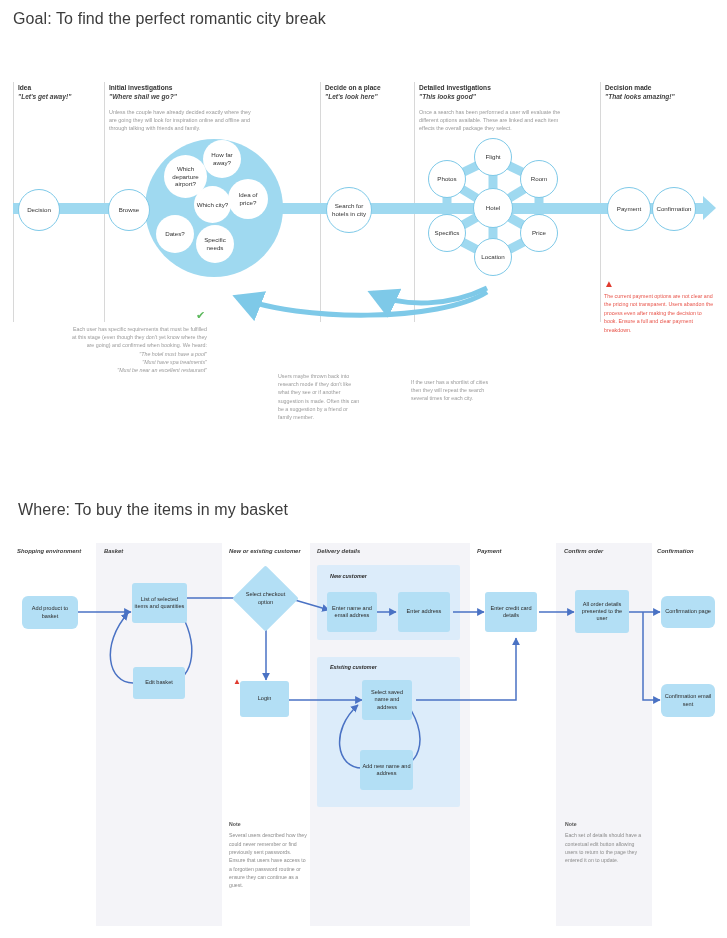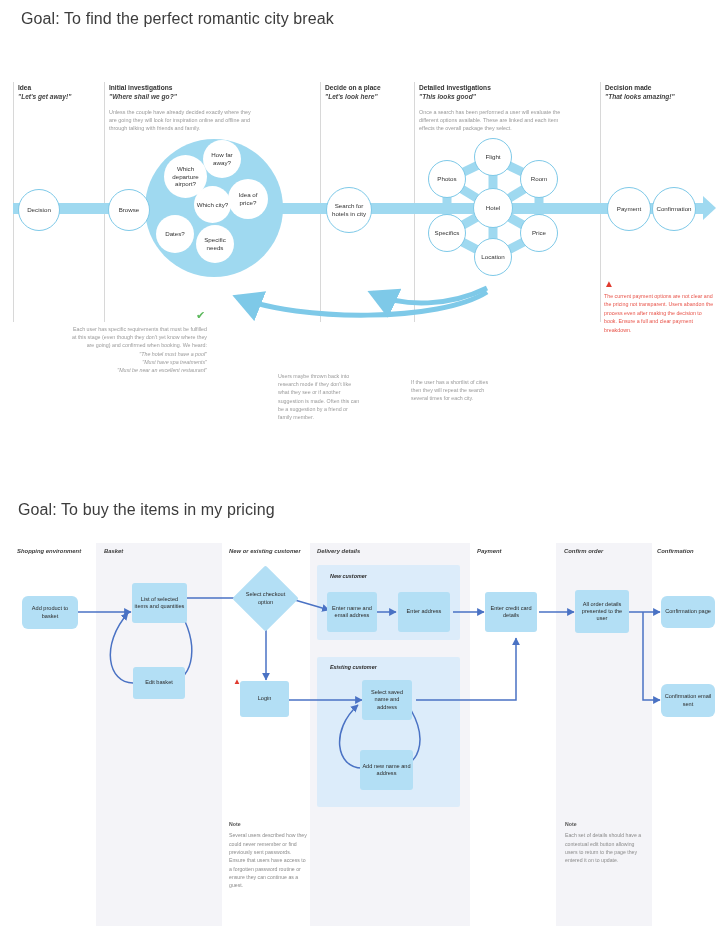--- a/index.html
+++ b/index.html
@@ -16,21 +16,21 @@
 
   
   .goal-title {
     position:absolute;
     font-size: 16px;
     font-weight: 400;
     color: #3c3c3c;
     letter-spacing: 0.1px;
     white-space: nowrap;
   }
-  #goal1-title { left: 13px; top: 10px; margin-left: 8px; }
+  #goal1-title { left: 13px; top: 10px; }
   #goal2-title { left: 18px; top: 501px; }
 
   
   .lane-sep {
     position:absolute;
     width:1px;
     background:#d8d8d8;
   }
   .lane-head {
     position:absolute;
@@ -323,21 +323,21 @@
     <div class="note-em">"Must be near an excellent restaurant"</div>
   </div>
 
   <div class="note1" style="left:278px; top:372px; width:82px;">Users maybe thrown back into research mode if they don't like what they see or if another suggestion is made. Often this can be a suggestion by a friend or family member.</div>
 
   <div class="note1" style="left:411px; top:378px; width:82px;">If the user has a shortlist of cities then they will repeat the search several times for each city.</div>
 
   <div class="warn-icon" style="left:604px; top:279px;">▲</div>
   <div class="note-warn" style="left:604px; top:292px; width:112px;">The current payment options are not clear and the pricing not transparent. Users abandon the process even after making the decision to book. Ensure a full and clear payment breakdown.</div>
 
-  <div class="goal-title" id="goal2-title">Goal: To buy the items in my pricing</div>
+  <div class="goal-title" id="goal2-title">Where: To buy the items in my basket</div>
 
   <div class="band" style="left:96px; width:126px;"></div>
   <div class="band" style="left:310px; width:160px;"></div>
   <div class="band" style="left:556px; width:96px;"></div>
 
   <div class="col2-head" style="left:17px; top:548px;">Shopping environment</div>
   <div class="col2-head" style="left:104px; top:548px;">Basket</div>
   <div class="col2-head" style="left:229px; top:548px;">New or existing customer</div>
   <div class="col2-head" style="left:317px; top:548px;">Delivery details</div>
   <div class="col2-head" style="left:477px; top:548px;">Payment</div>

